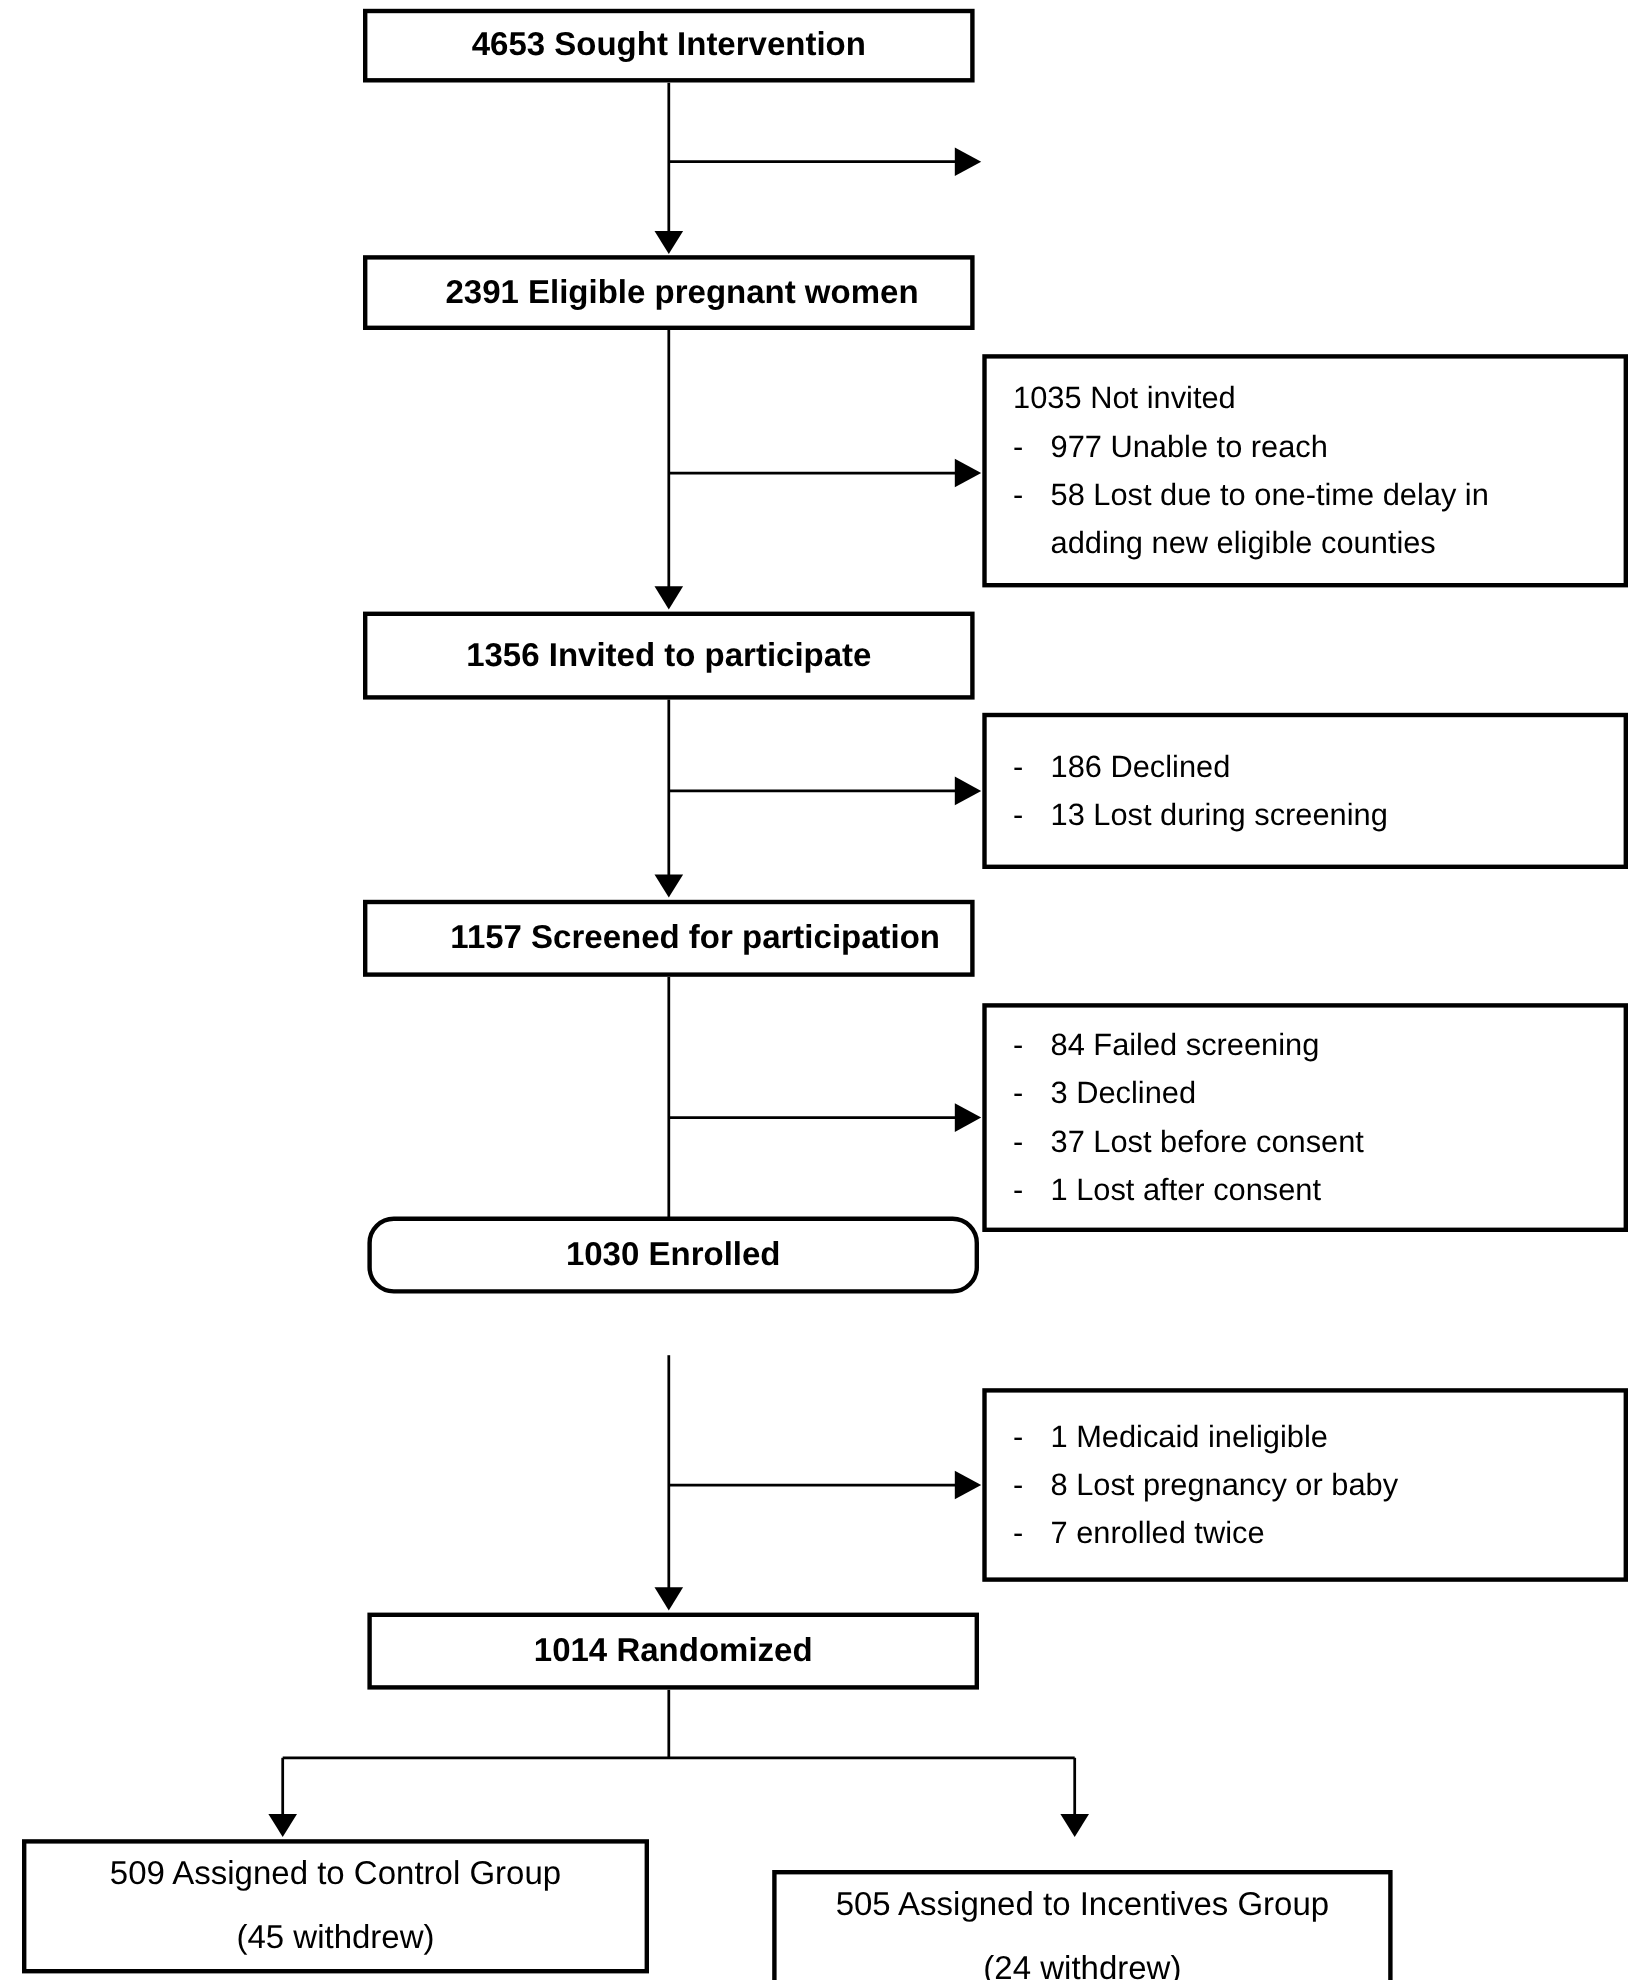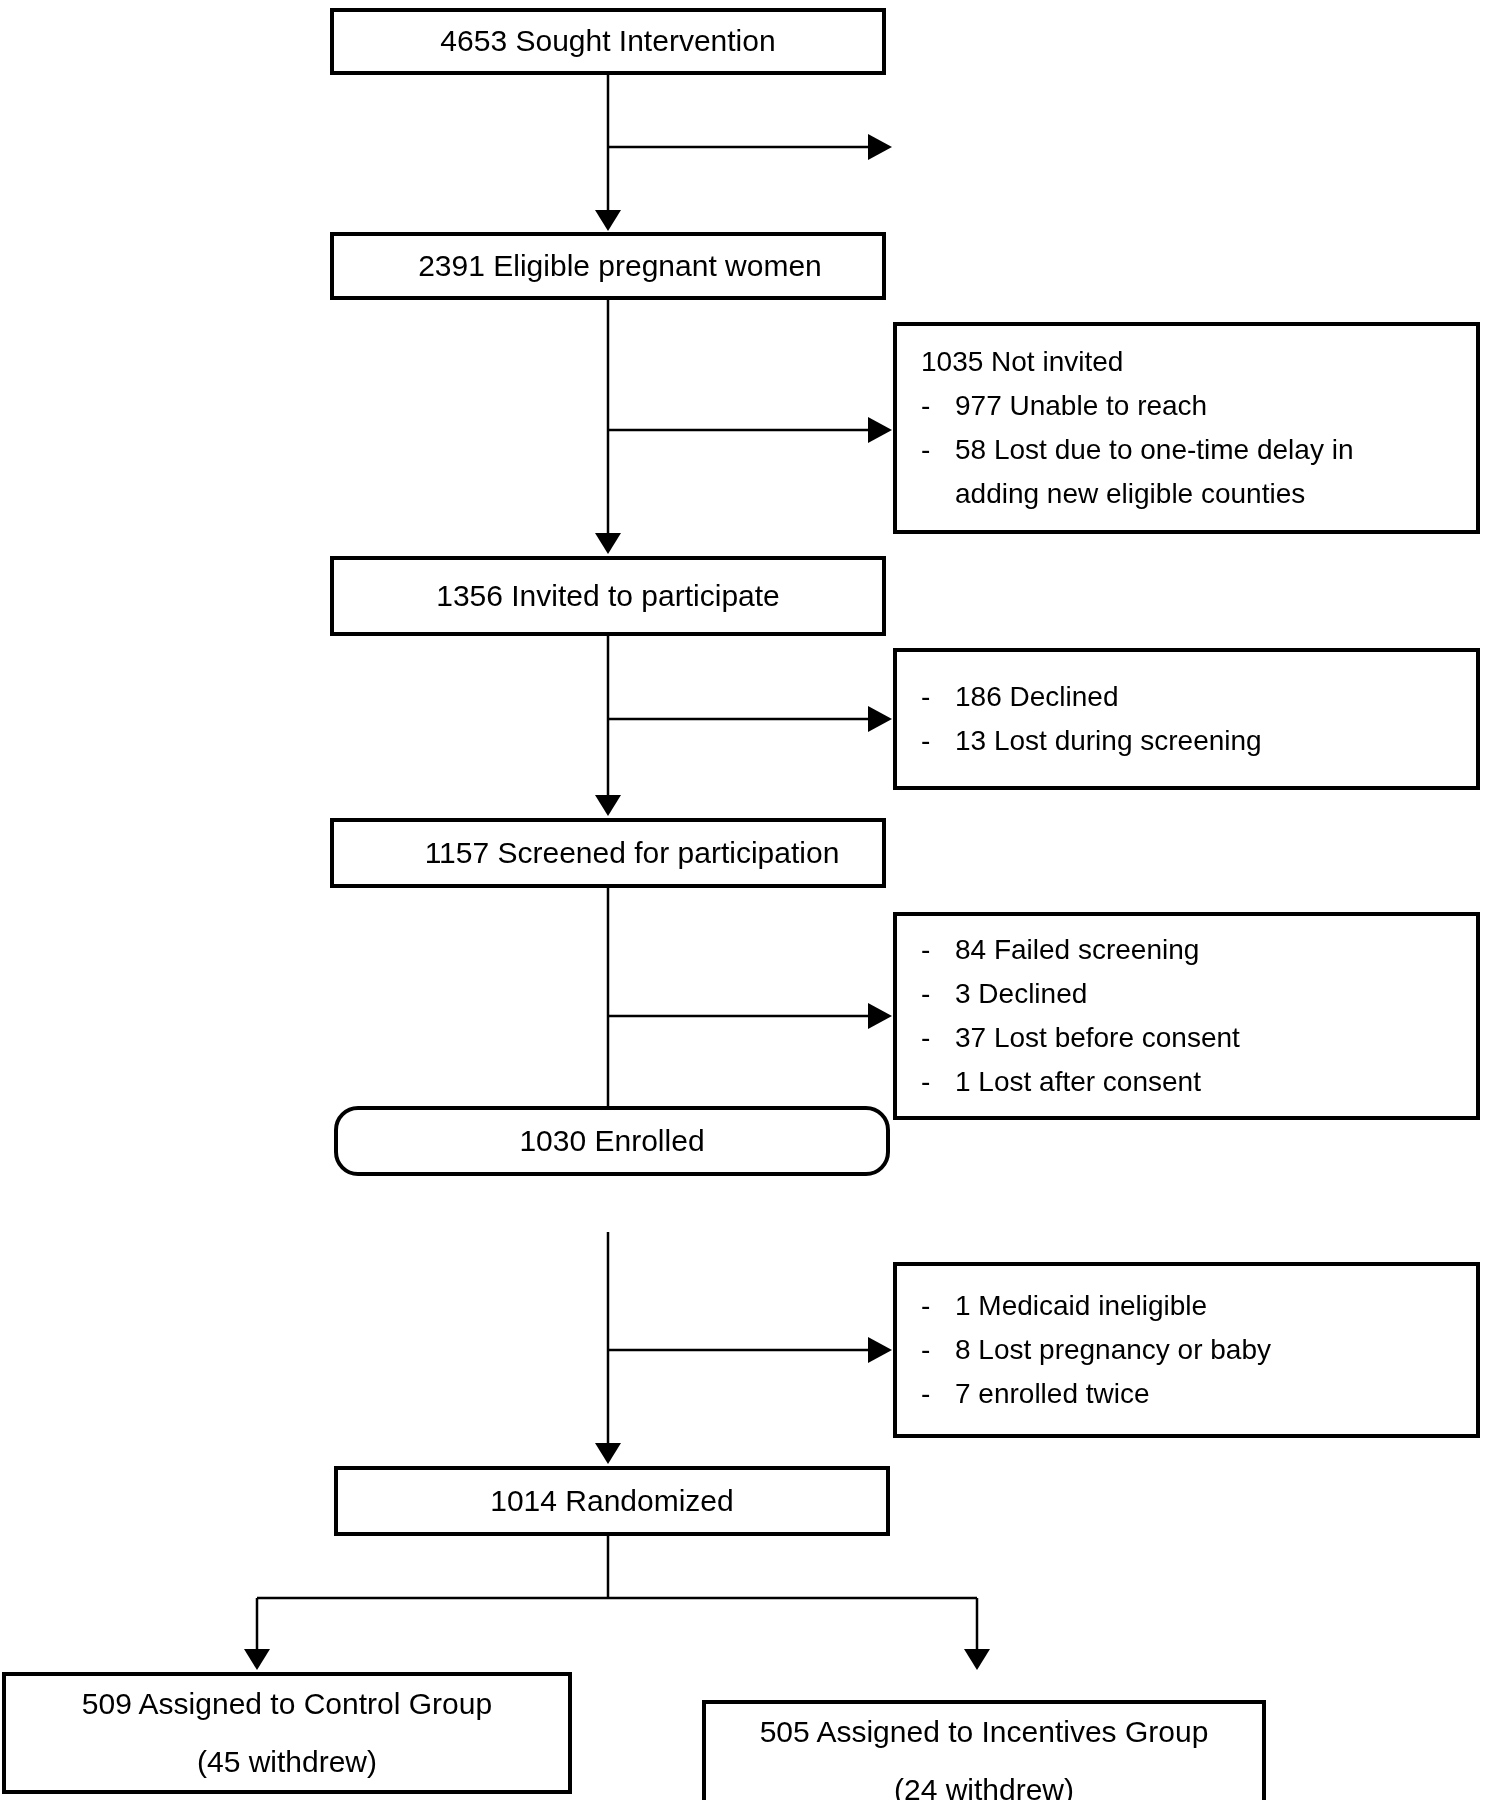--- a/index.html
+++ b/index.html
@@ -23,20 +23,21 @@
     border: 4px solid #000000;
     box-sizing: border-box;
     display: flex;
   }
   .main-box {
     align-items: center;
     justify-content: center;
     text-align: right;
     font-size: 30px;
     line-height: 1.15;
+    font-weight: bold;
   }
   .side-box {
     left: 893px;
     width: 587px;
     flex-direction: column;
     justify-content: center;
     font-size: 28px;
     line-height: 44px;
     padding: 0 32px 0 24px;
   }
@@ -170,21 +171,21 @@
     <div class="bullet">
       <span class="dash">-</span>
       <span class="txt">8 Lost pregnancy or baby</span>
     </div>
     <div class="bullet">
       <span class="dash">-</span>
       <span class="txt">7 enrolled twice</span>
     </div>
   </div>
 
-  <div class="box outcome-box" style="left:2px; top:1672px; width:570px; height:122px;">
+  <div class="box outcome-box" style="left:20px; top:1672px; width:570px; height:122px;">
     <div>509 Assigned to Control Group</div>
     <div>(45 withdrew)</div>
   </div>
 
   <div class="box outcome-box" style="left:702px; top:1672px; width:564px; height:122px;margin-top:28px;">
     <div>505 Assigned to Incentives Group</div>
     <div>(24 withdrew)</div>
   </div>
 
 </div>

